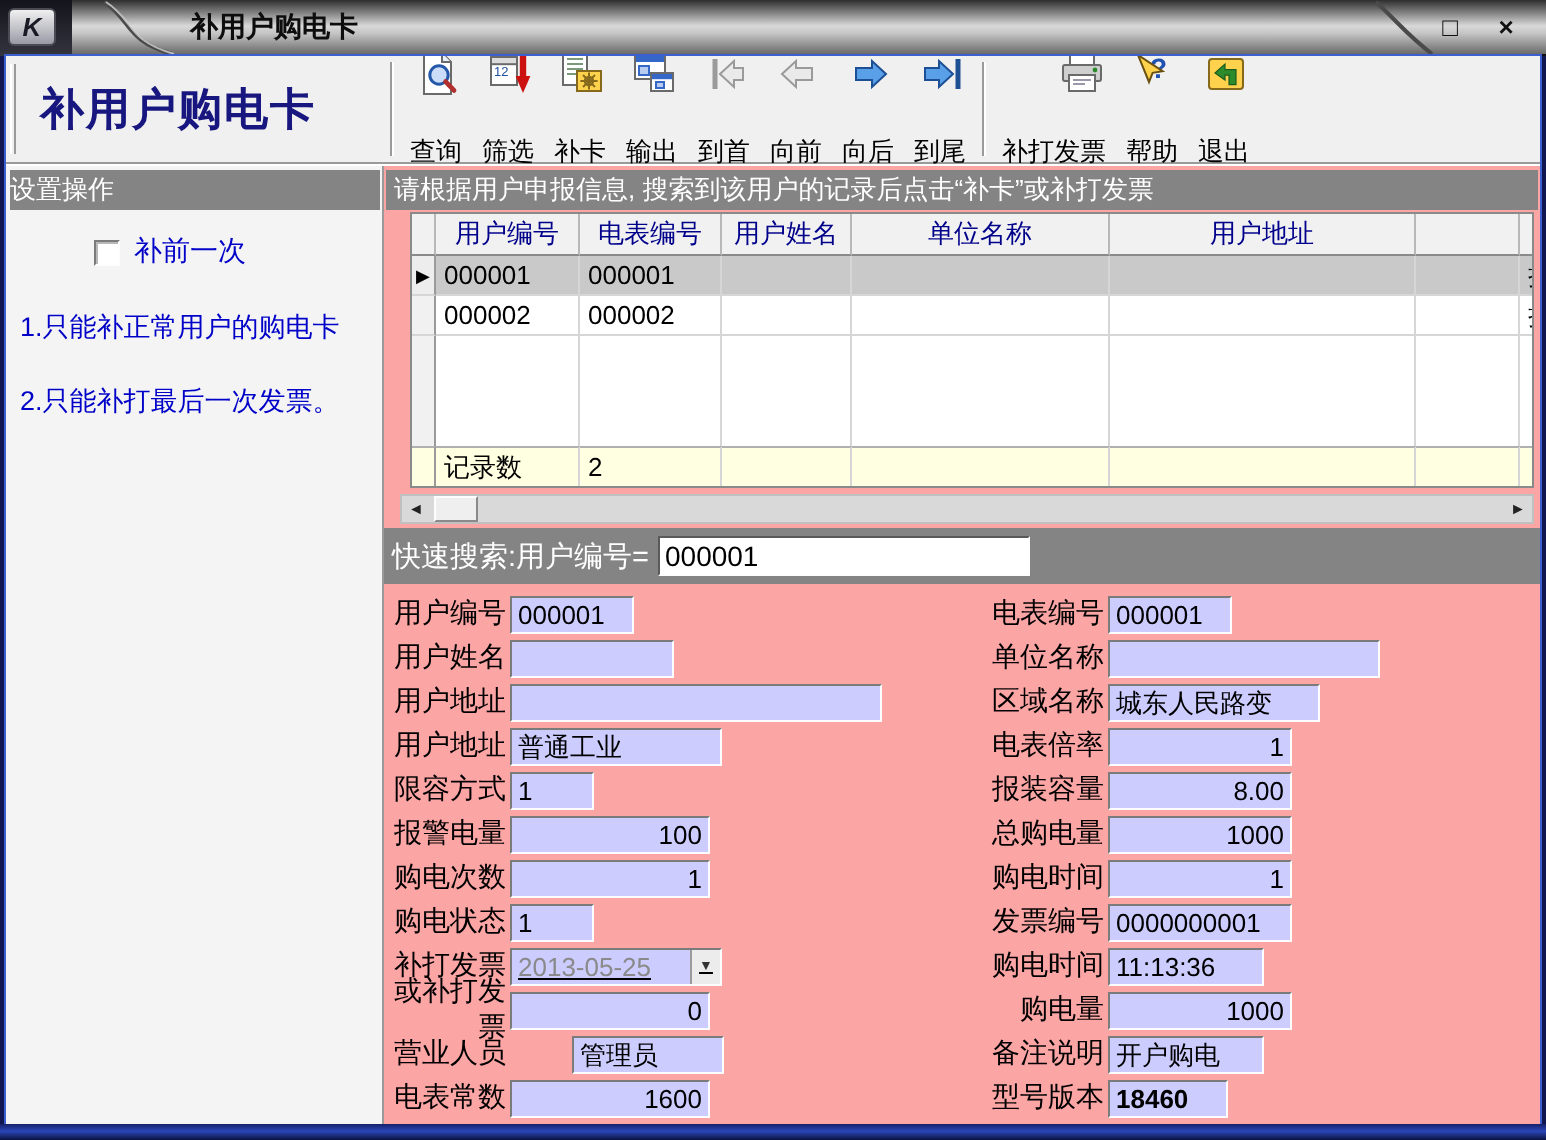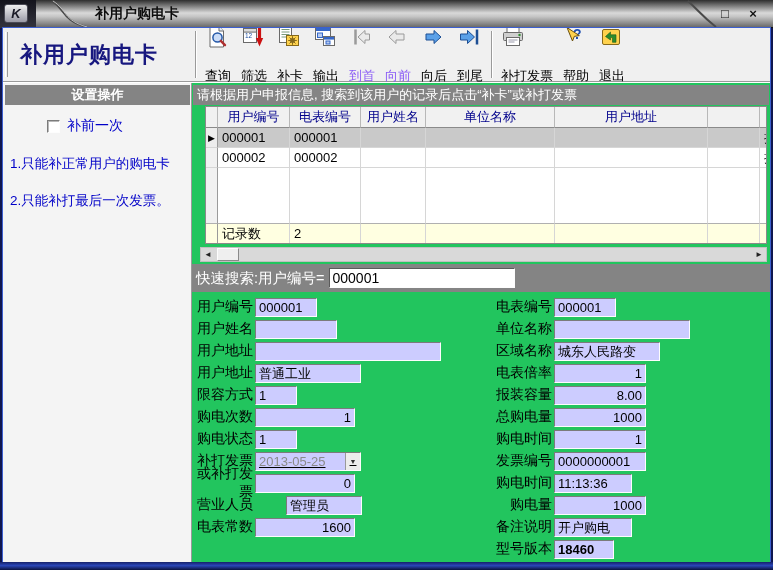--- a/index.html
+++ b/index.html
@@ -27,38 +27,38 @@
     outline:1px solid #3c5fd0;overflow:hidden;}
   
   .toolbar{position:absolute;left:0;top:0;width:767px;height:54px;background:#f0f0f0;
     border-bottom:1px solid #9a9a9a;box-shadow:0 1px 0 #ffffff;display:flex;align-items:stretch;}
   .tgrip{width:3px;margin:4px 2px;border-left:1px solid #fff;border-right:1px solid #9a9a9a;}
   .page-title{width:182px;display:flex;align-items:center;padding-left:10px;
     font-family:"Liberation Serif","DejaVu Serif",serif;
     font-size:22px;font-weight:bold;color:#17177f;letter-spacing:1px;}
   .tsep{width:2px;margin:3px 3px;border-left:1px solid #9a9a9a;border-right:1px solid #ffffff;}
   .tbtns{display:flex;align-items:stretch;}
-  .tbtn{display:flex;flex-direction:column;align-items:flex-start;justify-content:center;
+  .tbtn{display:flex;flex-direction:column;align-items:flex-end;justify-content:center;
     padding:2px 5px 1px 5px;font-size:13px;color:#000;cursor:default;gap:18px;}
   .tbtn .ticon{height:24px;display:block;}
-  .tbtn.disabled .tlabel{color:#8b5cf6;}
+  .tbtn.disabled .tlabel{color:#000000;}
   
   .bodyarea{position:absolute;left:0;top:55px;width:767px;bottom:0;display:flex;}
   .sidebar{position:relative;width:189px;background:#f4f4f4;
     border-right:1px solid #9a9a9a;box-shadow:1px 0 0 #ffffff;}
   .bar{height:20px;background:#848484;color:#fff;font-size:13px;line-height:20px;}
-  .sidebar .bar{margin:2px 1px 0 2px;text-align:center;font-weight:bold;}
+  .sidebar .bar{margin:2px 1px 0 2px;}
   .cbrow{margin:12px 0 0 44px;display:flex;align-items:center;gap:7px;}
   .cbbox{width:13px;height:13px;background:#fff;border:1px solid;
     border-color:#7b7b7b #fdfdfd #fdfdfd #7b7b7b;box-shadow:inset 1px 1px 0 #b8b8b8;}
   .cblabel{font-size:14px;color:#0000c8;}
   .notes{margin:20px 0 0 7px;}
   .note{font-size:13.5px;color:#0000c8;margin-bottom:19px;}
   
-  .main{position:relative;flex:1;background:#22c55e;}
+  .main{position:relative;flex:1;background:#fca5a5;}
   .main .bar.instruction{margin:2px 1px 0 1px;padding-left:4px;font-size:13px;}
   
   .grid{position:absolute;left:13px;top:23px;width:562px;height:138px;background:#fff;
     border:1px solid #8a8a8a;overflow:hidden;font-size:13px;}
   .grow{display:flex;}
   .gcell{flex:none;overflow:hidden;white-space:nowrap;padding:0 0 0 4px;
     border-right:1px solid #d6d6d6;border-bottom:1px solid #d6d6d6;line-height:19px;height:20px;}
   .ghead .gcell{background:#f1f1f1;color:#00008b;text-align:center;padding:0;
     border-right:1px solid #b8b8b8;border-bottom:1px solid #8a8a8a;height:21px;line-height:20px;}
   .gind{width:12px;padding:0;background:#f1f1f1;border-right:1px solid #9a9a9a;
@@ -316,20 +316,24 @@
             </div>
             <div class="frow">
               <span class="flabel">用户地址</span>
               <span class="field" style="width: 106px;">普通工业</span>
             </div>
             <div class="frow">
               <span class="flabel">限容方式</span>
               <span class="field" style="width: 42px;">1</span>
             </div>
             <div class="frow">
+              <span class="flabel">报警电量</span>
+              <span class="field right" style="width: 100px;">100</span>
+            </div>
+            <div class="frow">
               <span class="flabel">购电次数</span>
               <span class="field right" style="width: 100px;">1</span>
             </div>
             <div class="frow">
               <span class="flabel">购电状态</span>
               <span class="field" style="width: 42px;">1</span>
             </div>
             <div class="frow">
               <span class="flabel">补打发票</span>
               <span class="field combo" style="width: 106px; text-decoration: underline;">

